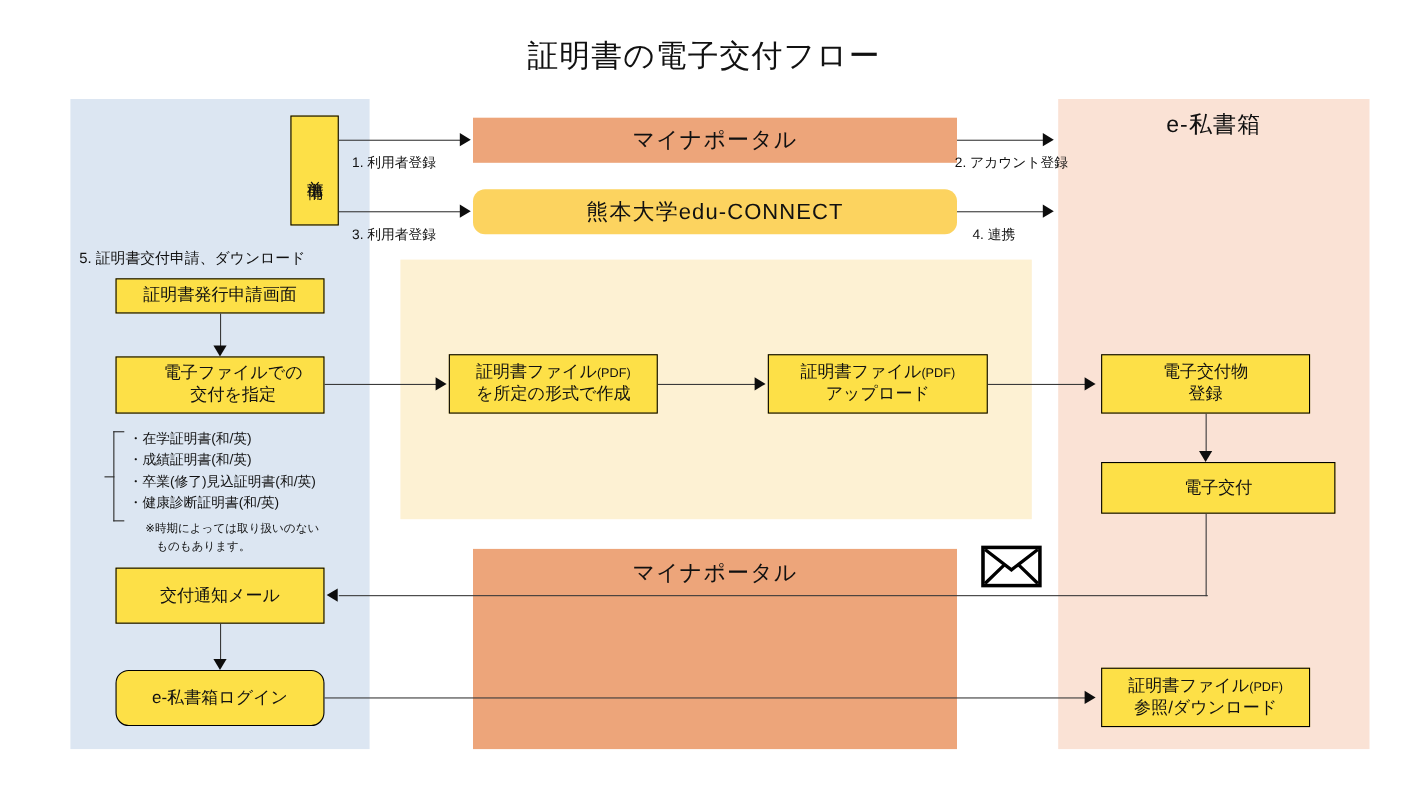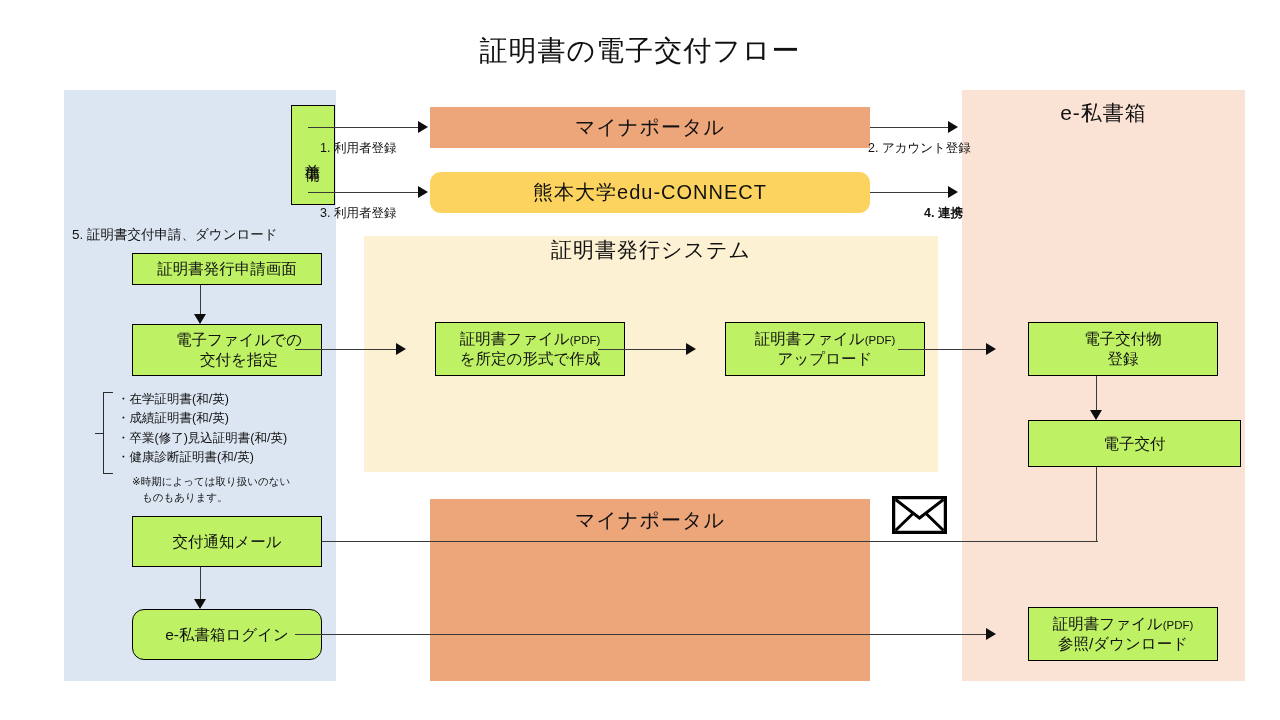--- a/index.html
+++ b/index.html
@@ -12,25 +12,24 @@
 
   
   .lane{position:absolute;}
   .lane-label{
     position:absolute;width:100%;text-align:center;
     font-size:21px;color:#111;letter-spacing:1px;
   }
 
   
   .box{
-    position:absolute;background:#bef264;border:1.6px solid #000;
+    position:absolute;background:#fde047;border:1.6px solid #000;
     display:flex;align-items:center;justify-content:center;
     text-align:center;line-height:1.28;font-size:15.5px;color:#111;
     box-sizing:border-box;
-    margin-left:27px;
   }
   .box .sm{font-size:11.5px;}
   .vbox{
     writing-mode:vertical-rl;text-orientation:upright;
     letter-spacing:2px;font-size:15px;
   }
 
   
   .bar{
     position:absolute;display:flex;align-items:center;justify-content:center;
@@ -77,21 +76,20 @@
 
 <div id="stage">
 
   <div class="title" style="left:0;top:32px;">証明書の電子交付フロー</div>
 
   <div class="lane" style="left:64px;top:90px;width:272px;height:591px;background:#dce6f2;"></div>
   <div class="lane" style="left:962px;top:90px;width:283px;height:591px;background:#fae2d5;"></div>
   <div class="lane" style="left:364px;top:236px;width:574px;height:236px;background:#fdf1d3;"></div>
 
   <div class="lane-label" style="left:962px;top:99px;width:283px;">e-私書箱</div>
-  <div class="lane-label" style="left:364px;top:236px;width:574px;">証明書発行システム</div>
 
   <div class="bar" style="left:430px;top:107px;width:440px;height:41px;background:#eda57a;">マイナポータル</div>
   <div class="bar" style="left:430px;top:172px;width:440px;height:41px;background:#fcd35f;border-radius:11px;">熊本大学edu-CONNECT</div>
   <div class="bar" style="left:430px;top:499px;width:440px;height:182px;align-items:flex-start;padding-top:8px;background:#eda57a;">マイナポータル</div>
 
   <div class="box vbox" style="left:264px;top:105px;width:44px;height:100px;">前準備</div>
 
   <div class="hline" style="left:308px;top:127px;width:112px;"></div>
   <div class="arr-r" style="left:418px;top:121px;"></div>
 
@@ -101,21 +99,21 @@
   <div class="edge-label" style="left:320px;top:140px;">1. 利用者登録</div>
   <div class="edge-label" style="left:320px;top:205px;">3. 利用者登録</div>
 
   <div class="hline" style="left:870px;top:127px;width:80px;"></div>
   <div class="arr-r" style="left:948px;top:121px;"></div>
 
   <div class="hline" style="left:870px;top:192px;width:80px;"></div>
   <div class="arr-r" style="left:948px;top:186px;"></div>
 
   <div class="edge-label" style="left:868px;top:140px;">2. アカウント登録</div>
-  <div class="edge-label" style="left:924px;top:205px;font-weight:bold;">4. 連携</div>
+  <div class="edge-label" style="left:884px;top:205px;">4. 連携</div>
 
   <div class="note-label" style="left:72px;top:226px;">5. 証明書交付申請、ダウンロード</div>
 
   <div class="box" style="left:105px;top:253px;width:190px;height:32px;">証明書発行申請画面</div>
 
   <div class="vline" style="left:200px;top:285px;height:32px;"></div>
   <div class="arr-d" style="left:194px;top:314px;"></div>
 
   <div class="box" style="left:105px;top:324px;width:190px;height:52px;flex-direction:column;padding-left:24px;">
     <span>電子ファイルでの</span>

